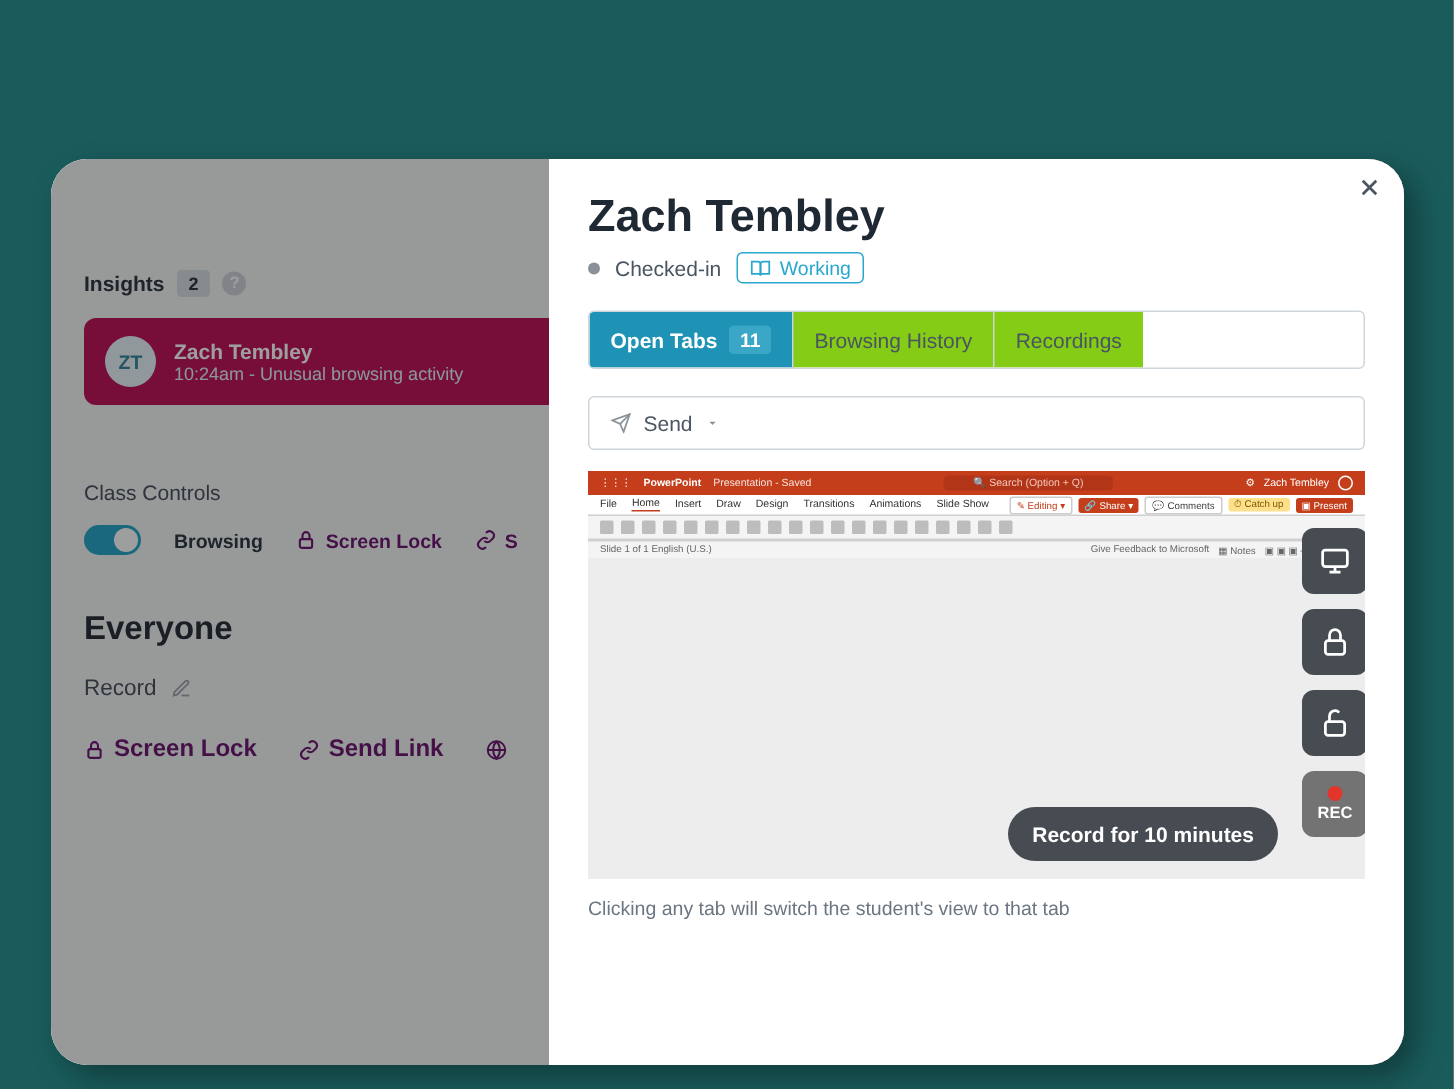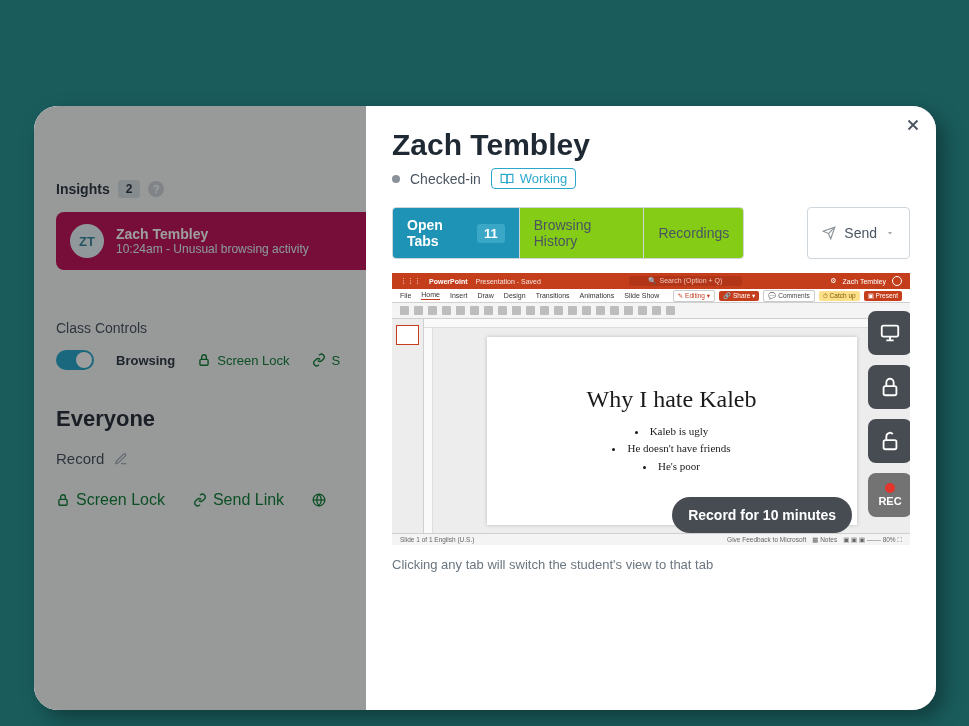--- a/index.html
+++ b/index.html
@@ -19,42 +19,42 @@
 .insight-card { background:#be185d; border-radius:8px; padding:12px 14px; display:flex; align-items:center; gap:12px; width:320px; }
 .avatar-badge { width:34px; height:34px; border-radius:50%; background:#e9f6fa; color:#3a8aa0; font-weight:700; font-size:13px; display:flex; align-items:center; justify-content:center; }
 .insight-name { color:#fff; font-weight:700; font-size:14px; }
 .insight-sub { color:#e1f5fb; font-size:12px; }
 
 .section-gap { height:50px; }
 .class-controls-label { font-size:14px; color:#4a5561; margin-bottom:14px; }
 .controls-row { display:flex; align-items:center; gap:22px; font-size:13px; color:#2f3a45;}
 .toggle { width:38px; height:20px; background:#2aa8cc; border-radius:20px; position:relative; }
 .toggle::after { content:""; position:absolute; right:2px; top:2px; width:16px; height:16px; background:#fff; border-radius:50%; }
-.ctrl-link { color:#15803d; display:flex; align-items:center; gap:6px; font-weight:400; }
+.ctrl-link { color:#701a75; display:flex; align-items:center; gap:6px; font-weight:700; }
 
 .everyone-head { font-size:22px; font-weight:700; color:#2a333d; margin-top:36px; }
 .focus-row { display:flex; align-items:center; gap:10px; margin-top:18px; font-size:15px; color:#4a5561; }
 .pencil-icon { color:#9ca7b0; }
 .bottom-actions { display:flex; gap:28px; margin-top:24px; }
 
 
 .panel { position:absolute; top:0; right:0; bottom:0; width:570px; background:#fff; padding:22px 26px 14px 26px; display:flex; flex-direction:column; }
 .close-x { position:absolute; top:10px; right:14px; font-size:22px; color:#4a5561; cursor:pointer; }
 .student-name { font-size:30px; font-weight:800; color:#1f2933; }
 .status-row { display:flex; align-items:center; gap:10px; margin-top:6px; font-size:14px; color:#4a5561; }
 .status-dot { width:8px; height:8px; border-radius:50%; background:#8a9199; }
 .working-badge { border:1px solid #2aa8cc; color:#2aa8cc; border-radius:4px; padding:2px 8px; font-size:13px; display:flex; align-items:center; gap:6px; }
 
-.tabs-row { display:flex; align-items:stretch; gap:18px; margin-top:18px; }
+.tabs-row { display:flex; align-items:stretch; gap:18px; margin-top:18px;flex-direction:column; }
 .tab-group { display:flex; border:1px solid #cfd6db; border-radius:4px; overflow:hidden; }
 .tab { padding:9px 14px; font-size:14px; color:#4a5561; background:#84cc16; display:flex; align-items:center; gap:8px; border-right:1px solid #cfd6db; cursor:pointer; }
 .tab:last-child { border-right:none; }
 .tab.active { background:#1f93b5; color:#fff; font-weight:700; }
 .tab-count { background:#3aa7c7; color:#fff; padding:2px 7px; border-radius:3px; font-size:13px; font-weight:700; }
-.send-btn { border:1px solid #cfd6db; border-radius:4px; padding:9px 14px; font-size:14px; color:#4a5561; display:flex; align-items:center; gap:8px; cursor:pointer;margin-left:45px; }
+.send-btn { border:1px solid #cfd6db; border-radius:4px; padding:9px 14px; font-size:14px; color:#4a5561; display:flex; align-items:center; gap:8px; cursor:pointer; }
 
 .screenshot-frame { margin-top:14px; position:relative; border:0; background:#ededed; height:272px; overflow:hidden; }
 .pp-topbar { height:16px; background:#c43e1c; display:flex; align-items:center; justify-content:space-between; padding:0 8px; color:#fff; font-size:7px; }
 .pp-topbar-left { display:flex; gap:8px; align-items:center;}
 .pp-topbar-right { display:flex; gap:6px; align-items:center;}
 .pp-search { background:#b33518; border-radius:3px; padding:1px 20px; font-size:7px; color:#f3c9bd;}
 .pp-user-avatar { width:10px; height:10px; border:1px solid #fff; border-radius:50%; }
 .pp-ribbon-tabs { height:14px; background:#fff; border-bottom:1px solid #d0d0d0; display:flex; align-items:center; gap:10px; padding:0 8px; font-size:7px; color:#333; }
 .pp-ribbon-tabs .home-tab { border-bottom:1.5px solid #c43e1c; padding-bottom:1px; }
 .pp-ribbon-right { margin-left:auto; display:flex; gap:4px; align-items:center; font-size:6.5px;}
@@ -251,37 +251,20 @@
           <div class="tb-ic"></div>
         <div class="tb-ic"></div>
           <div class="tb-ic"></div>
           <div class="tb-ic"></div>
           <div class="tb-ic"></div>
         <div class="tb-ic"></div>
           <div class="tb-ic"></div>
           <div class="tb-ic"></div>
           <div class="tb-ic"></div>
       </div>
-      <div class="pp-workspace">
-        <div class="pp-thumbs">
-          <div class="thumb"></div>
-        </div>
-        <div class="pp-canvas-area">
-          <div class="pp-ruler-h"></div>
-            <div class="pp-ruler-v"></div>
-          <div class="slide">
-            <div class="slide-title">Why I hate Kaleb</div>
-            <ul class="slide-bullets">
-              <li>Kaleb is ugly</li>
-              <li>He doesn't have friends</li>
-              <li>He's poor</li>
-            </ul>
-          </div>
-        </div>
-      </div>
       <div class="pp-statusbar">
         <span>Slide 1 of 1    English (U.S.)</span>
         <div class="pp-status-right">
           <span>Give Feedback to Microsoft</span>
           <span>▦ <span>Notes</span></span>
           <span>▣ ▣ ▣ ─── <span>80%</span> ⛶</span>
         </div>
       </div>
 
       <div class="float-tools">

